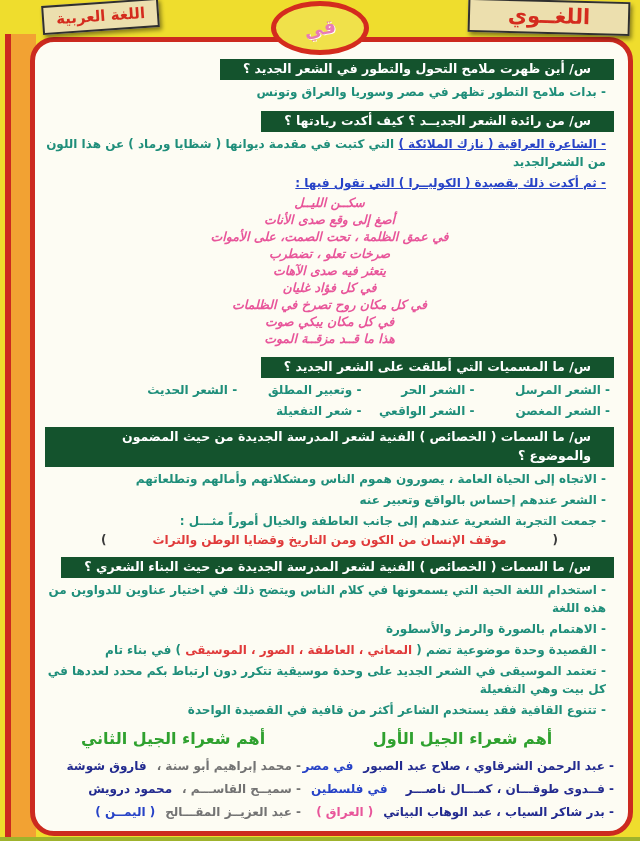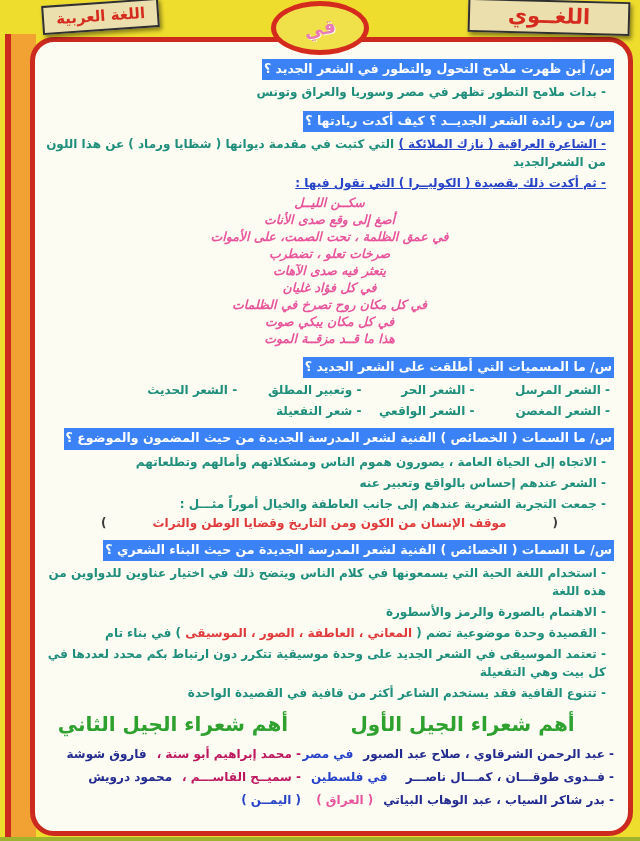--- a/index.html
+++ b/index.html
@@ -22,48 +22,48 @@
     width:88px;height:44px;background:#f0e14a;border:5px solid #d42b1e;border-radius:50%;
     display:flex;align-items:center;justify-content:center;z-index:4;}
   .oval-text{color:#e87bb5;font-size:19px;transform:rotate(-10deg);text-shadow:1px 1px 0 #ffffff;}
 
   
   .sheet{position:absolute;top:37px;left:30px;right:7px;bottom:5px;
     background:#fdfcf3;border:5px solid #cc2a1f;border-radius:24px;
     padding:16px 14px 6px 10px;box-sizing:border-box;z-index:1;}
 
   .qh{margin:0;}
-  .qh .qtxt{background:#3b82f6;color:#ffffff;font-size:12.5px;padding:1px 2px 2px;display:inline-block;line-height:1.45;}
+  .qh .qtxt{background:#14532d;color:#ffffff;font-size:12.5px;padding:1px 23px 2px;display:inline-block;line-height:1.45;}
   .ans{margin:3px 8px 2px 0;font-size:12px;line-height:1.5;}
   .mt{margin-top:9px;}
   .green{color:#1f8e7a;}
   .blue-u{color:#2743c7;text-decoration:underline;}
   .blue{color:#2743c7;}
   .pink{color:#e8559a;}
   .red{color:#e03a3a;}
   .navy{color:#232b8f;}
-  .magenta{color:#be185d;}
+  .magenta{color:#737373;}
   .paren{color:#3a3a3a;}
 
   .poem{text-align:center;margin:2px 0 4px;font-style:italic;}
   .poem p{margin:0;line-height:17px;font-size:12.5px;color:#e8559a;}
 
   .terms-grid{display:grid;grid-template-columns:24% 20% 22% 34%;
     font-size:12px;color:#1f8e7a;margin:5px 4px 2px 0;row-gap:7px;}
   .terms-grid span{white-space:nowrap;}
 
   .paren-line{display:flex;direction:ltr;justify-content:center;align-items:center;gap:46px;
     font-size:12px;margin:3px 0 2px;}
 
   
   .poets{display:flex;margin-top:10px;}
   .pcol{box-sizing:border-box;}
   .col-gen1{width:55%;padding-left:10px;}
   .col-gen2{width:45%;}
-  .gen-title{color:#2fa12f;font-size:20px;text-align:center;margin:0 0 10px;letter-spacing:0.5px;}
+  .gen-title{color:#2fa12f;font-size:16px;text-align:center;margin:0 0 10px;letter-spacing:0.5px;}
   .prow{font-size:12px;margin:7px 0;display:flex;gap:10px;line-height:1.35;}
   .prow.spread{justify-content:space-between;}
   .prow .cell{white-space:nowrap;}
 </style>
 </head>
 <body>
 
 <div class="left-strip"></div>
 <div class="bottom-strip"></div>
 
@@ -178,19 +178,20 @@
       <h2 class="gen-title">أهم شعراء الجيل الثاني</h2>
       <div class="prow">
         <span class="cell magenta">- محمد إبراهيم أبو سنة ،</span>
         <span class="cell navy">فاروق شوشة</span>
       </div>
       <div class="prow">
         <span class="cell magenta">- سميــح القاســـم  ،</span>
         <span class="cell navy">محمود درويش</span>
       </div>
       <div class="prow">
+        <span class="cell magenta">- عبد العزيــز المقـــالح</span>
         <span class="cell blue">(  اليمــن )</span>
       </div>
 
     </div>
   </section>
 
 </main>
 
 </body></html>

